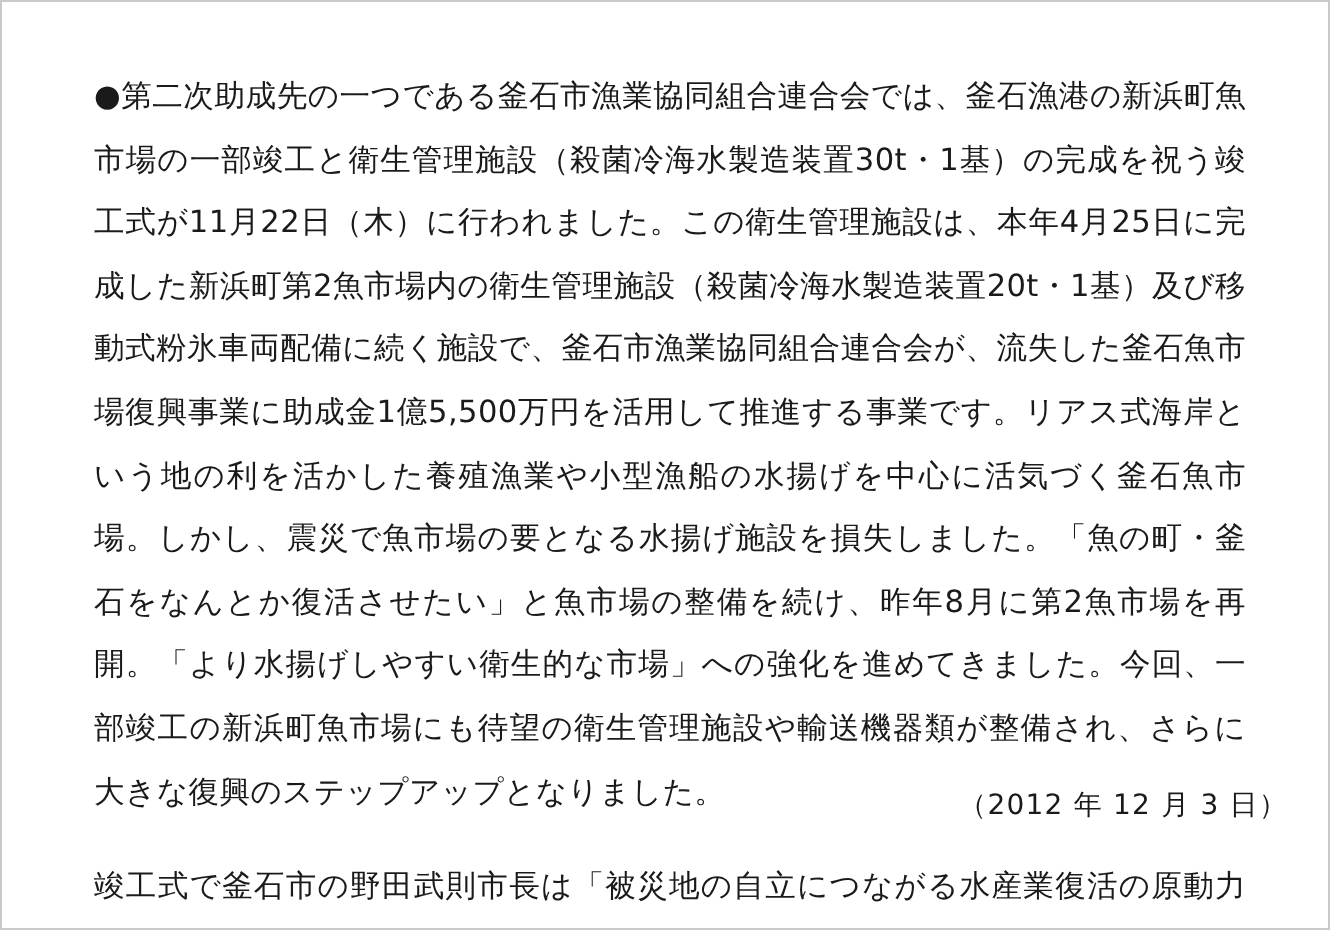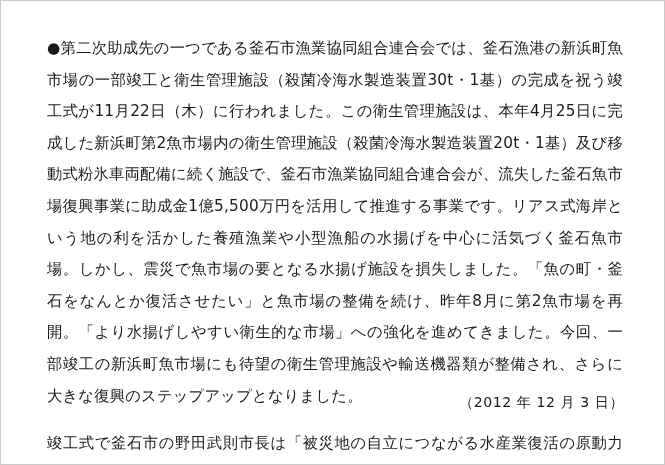--- a/index.html
+++ b/index.html
@@ -34,21 +34,21 @@
     line-height: 31.6px;
     letter-spacing: 0.2px;
     text-align: justify;
     text-justify: inter-character;
   }
   .para + .para {
     margin-top: 0px;
   }
   .date-line {
     position: absolute;
-    right: 40px;
+    right: 20px;
     bottom: 52px;
     font-size: 14px;
     color: #1a1a1a;
     letter-spacing: 0.6px;
   }
 </style>
 </head>
 <body>
 
 <div class="page">

